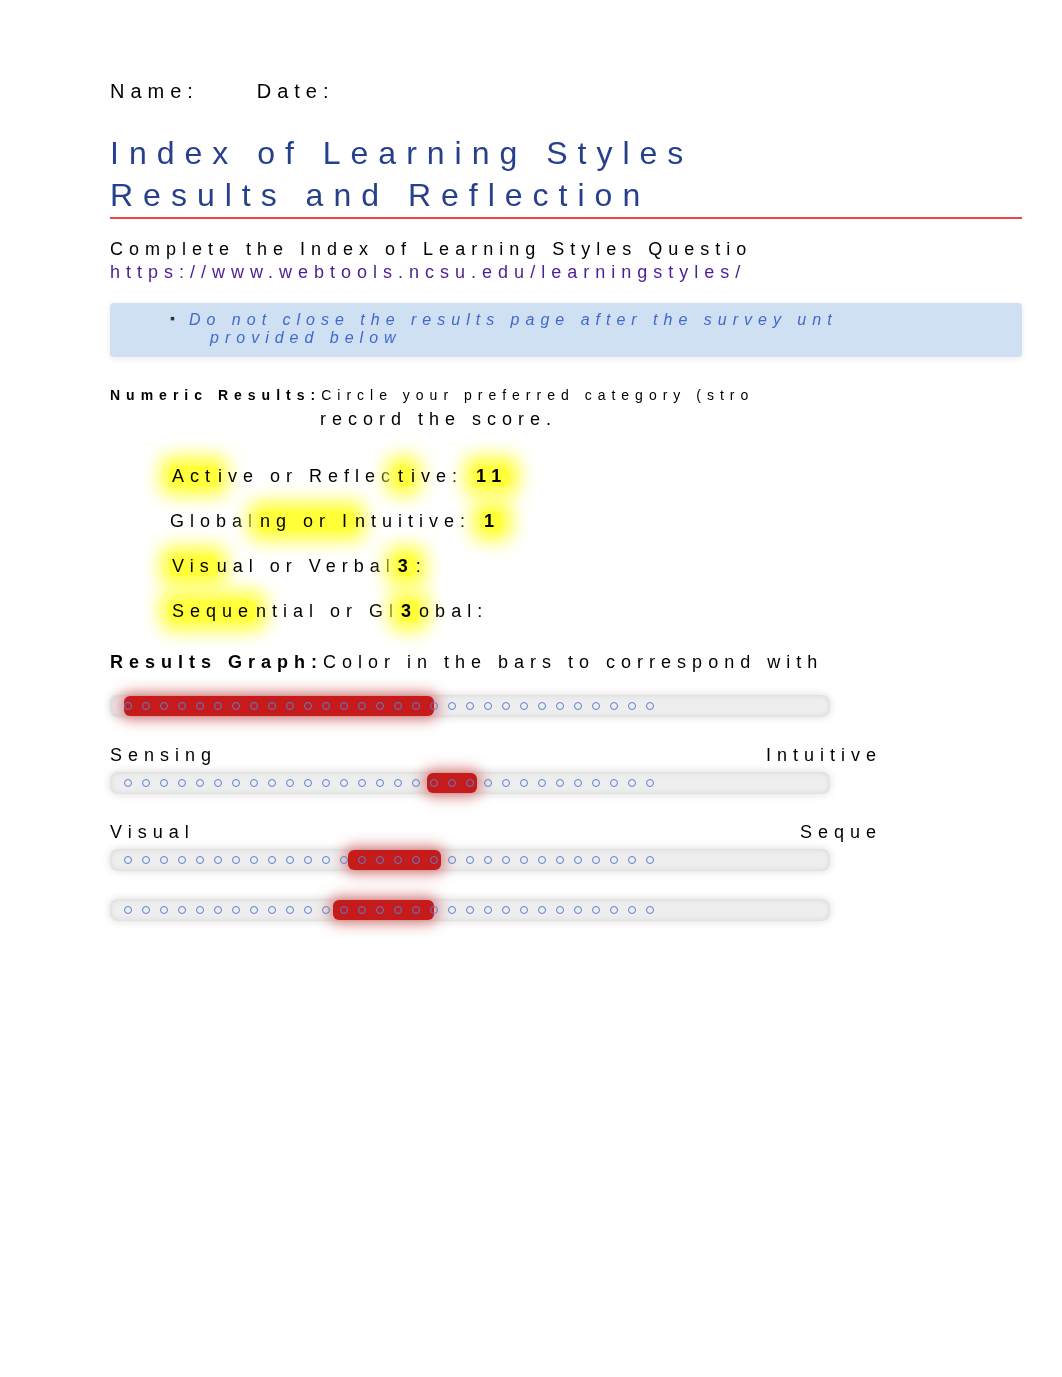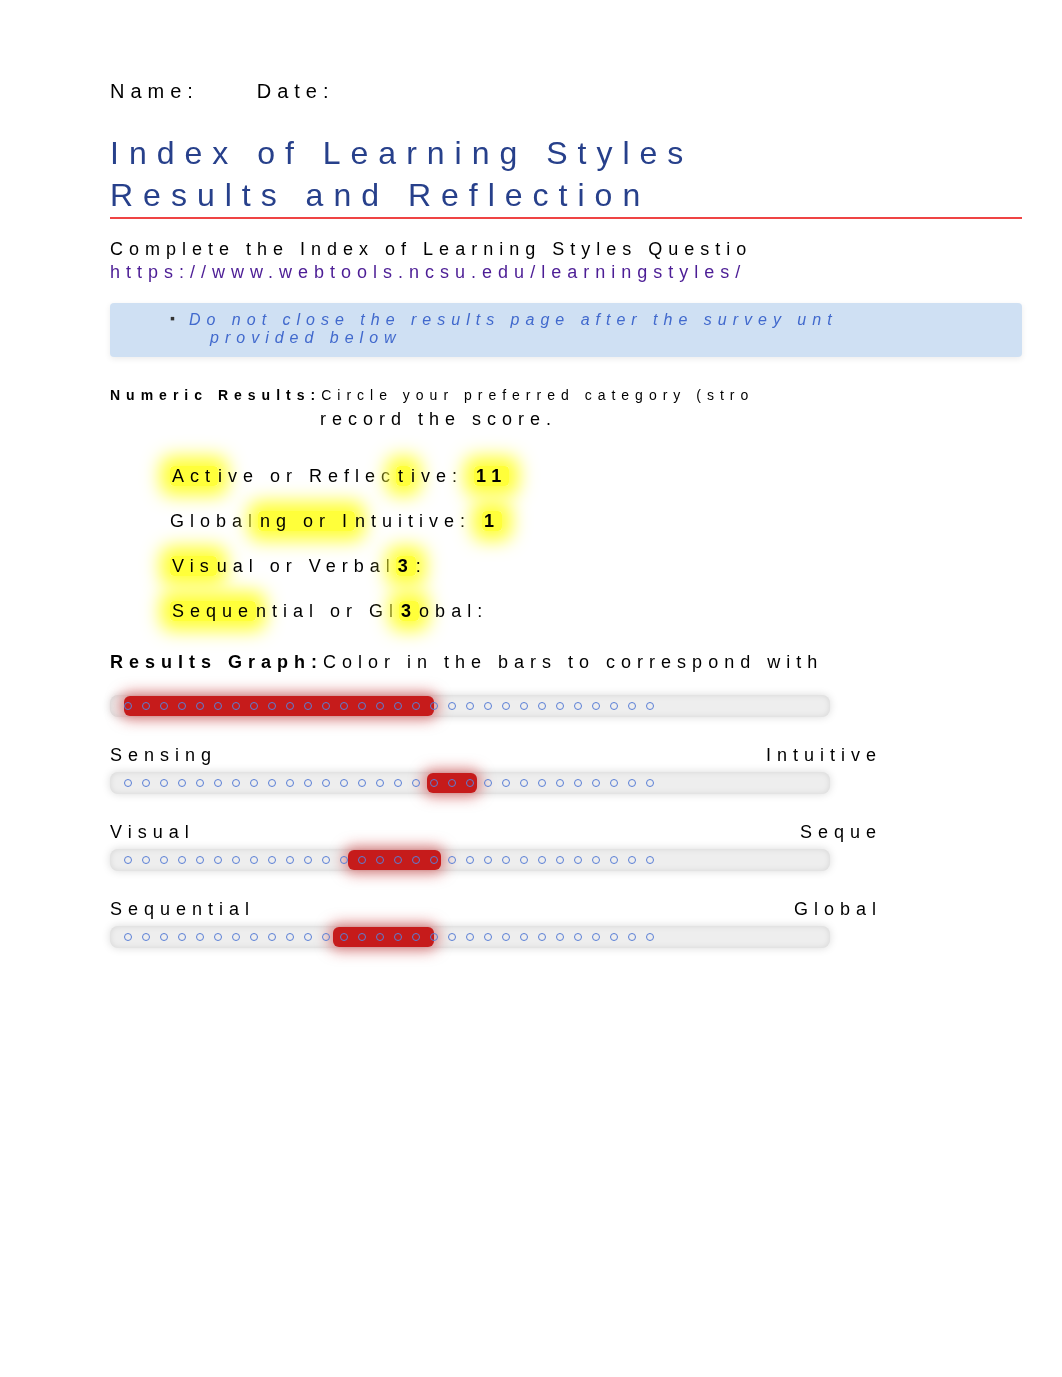--- a/index.html
+++ b/index.html
@@ -314,24 +314,20 @@
           <div class="tick"></div>
           <div class="tick"></div>
           <div class="tick"></div>
           <div class="tick"></div>
           <div class="tick"></div>
           <div class="tick"></div>
         </div>
       </div>
     </div>
     <div class="bar-wrap">
-      <div class="pair-labels">
-        <span>Sequential</span>
-        <span>Global</span>
-      </div>
       <div class="bar">
         <div class="fill" style="left: 31%; width: 14%;"></div>
         <div class="ticks">
           <div class="tick"></div>
           <div class="tick"></div>
           <div class="tick"></div>
           <div class="tick"></div>
           <div class="tick"></div>
           <div class="tick"></div>
           <div class="tick"></div>

